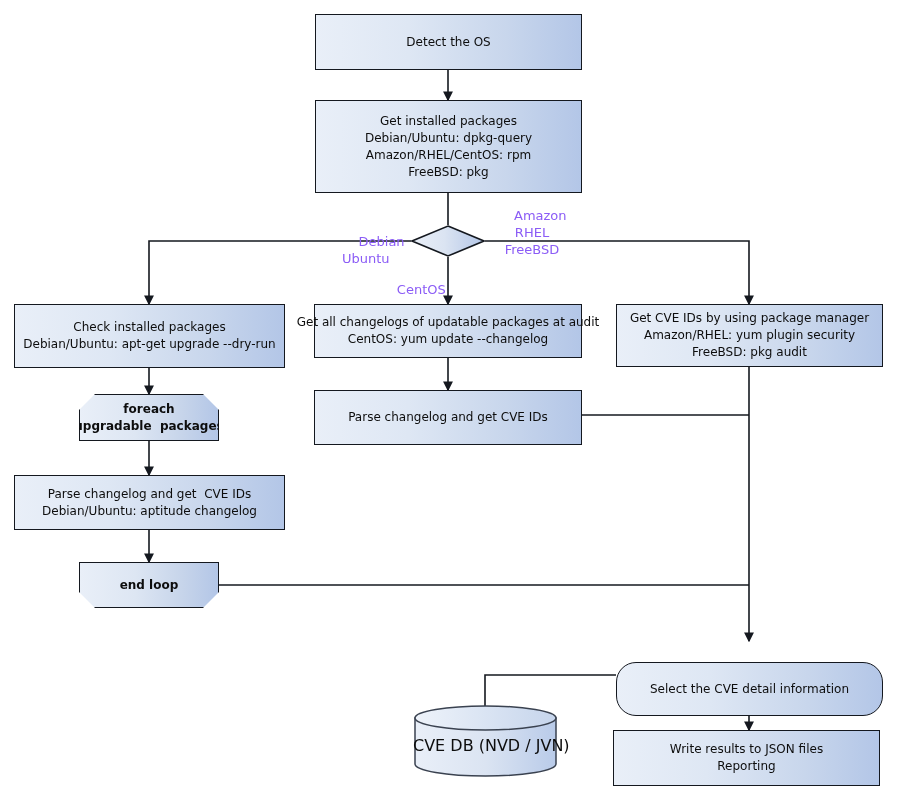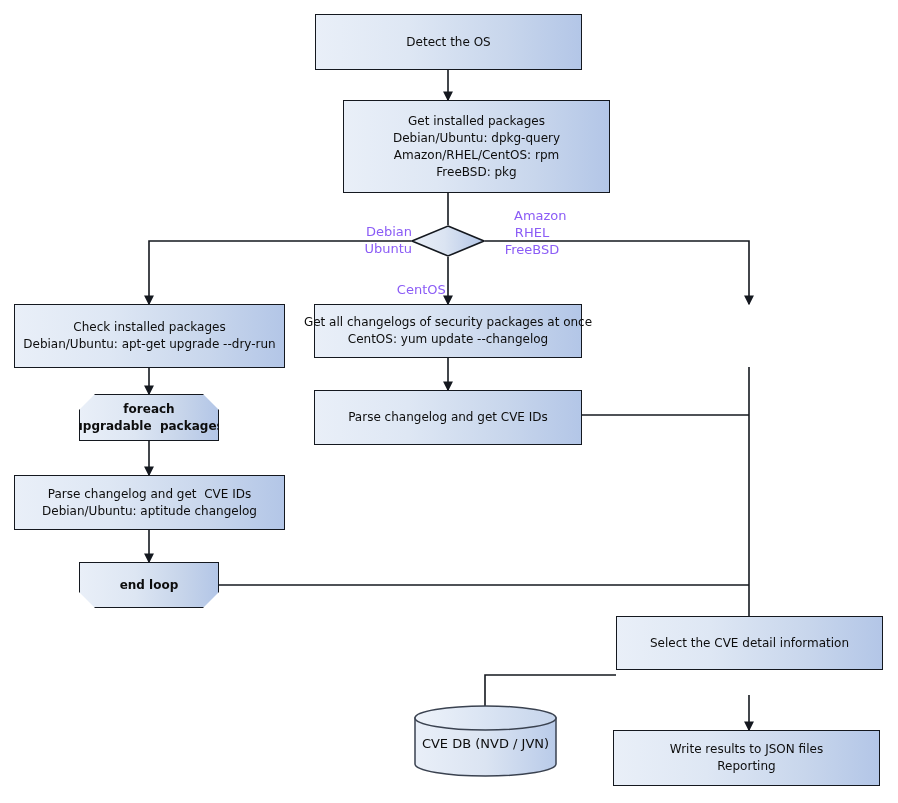--- a/index.html
+++ b/index.html
@@ -49,21 +49,21 @@
   }
   .diamond-wrap{
     position:absolute;
   }
   .db-wrap{position:absolute;}
   .db-label{
     position:absolute;
     left:0;top:0;
     width:100%;
     text-align:center;
-    font-size:13px;
+    font-size:16px;
     color:#0d0d0d;
     white-space:pre;
   }
   .edge-label{
     position:absolute;
     font-size:13px;
     line-height:17px;
     color:#8b5cf6;
     white-space:pre;
     text-align:center;
@@ -109,85 +109,90 @@
       <path d="M 616 675 L 485 675 L 485 712"></path>
 
       <path d="M 749 695 L 749 730" marker-end="url(#arrow)"></path>
     </g>
   </svg>
 
   <div class="node proc" style="left:315px;top:14px;width:267px;height:56px;">
     <span>Detect the OS</span>
   </div>
 
-  <div class="node proc" style="left:315px;top:100px;width:267px;height:93px;margin-left:28px;">
+  <div class="node proc" style="left:315px;top:100px;width:267px;height:93px;">
     <span>Get installed packages
 Debian/Ubuntu: dpkg-query
 Amazon/RHEL/CentOS: rpm
 FreeBSD: pkg</span>
   </div>
 
   <div class="diamond-wrap" style="left:411px;top:225px;width:74px;height:32px;">
     <svg width="74" height="32" viewBox="0 0 74 32" xmlns="http://www.w3.org/2000/svg">
       <defs>
         <linearGradient id="dgrad" x1="0" y1="0" x2="1" y2="0">
           <stop offset="0%" stop-color="#e9eff8"></stop>
           <stop offset="45%" stop-color="#dbe4f2"></stop>
           <stop offset="100%" stop-color="#b3c6e7"></stop>
         </linearGradient>
       </defs>
       <polygon points="37,1 73,16 37,31 1,16" fill="url(#dgrad)" stroke="#14181f" stroke-width="1.6"></polygon>
     </svg>
   </div>
 
-  <div class="edge-label" style="left:342px;top:206px;width:70px;text-align:right;">
+  <div class="edge-label" style="left:342px;top:216px;width:70px;text-align:left;">
     <span>Debian
 Ubuntu</span>
   </div>
 
   <div class="edge-label" style="left:487px;top:190px;width:90px;text-align:center;">
     <span>Amazon
 RHEL
 FreeBSD</span>
   </div>
 
   <div class="edge-label" style="left:378px;top:264px;width:70px;text-align:center;">
     <span>CentOS</span>
   </div>
 
   <div class="node proc" style="left:14px;top:304px;width:271px;height:64px;">
     <span>Check installed packages
 Debian/Ubuntu: apt-get upgrade --dry-run</span>
   </div>
 
   <div class="node proc" style="left:314px;top:304px;width:268px;height:54px;">
-    <span>Get all changelogs of security packages at once
+    <span>Get all changelogs of updatable packages at audit
 CentOS: yum update --changelog</span>
   </div>
 
+  <div class="node proc" style="left:616px;top:304px;width:267px;height:63px;">
+    <span>Get CVE IDs by using package manager
+Amazon/RHEL: yum plugin security
+FreeBSD: pkg audit</span>
+  </div>
 
   <div class="node loopstart" style="left:79px;top:394px;width:140px;height:47px;">
     <span>foreach
 upgradable  packages</span>
   </div>
 
   <div class="node proc" style="left:314px;top:390px;width:268px;height:55px;">
     <span>Parse changelog and get CVE IDs</span>
   </div>
 
   <div class="node proc" style="left:14px;top:475px;width:271px;height:55px;">
     <span>Parse changelog and get  CVE IDs
 Debian/Ubuntu: aptitude changelog</span>
   </div>
 
   <div class="node loopend" style="left:79px;top:562px;width:140px;height:46px;">
     <span>end loop</span>
   </div>
 
-  <div class="node proc" style="left:616px;top:616px;width:267px;height:54px;">
+  <div class="node proc" style="left:616px;top:662px;width:267px;height:54px;border-radius:20px;">
     <span>Select the CVE detail information</span>
   </div>
 
   <div class="db-wrap" style="left:413px;top:705px;width:145px;height:72px;">
     <svg width="145" height="72" viewBox="0 0 145 72" xmlns="http://www.w3.org/2000/svg">
       <defs>
         <linearGradient id="cgrad" x1="0" y1="0" x2="1" y2="0">
           <stop offset="0%" stop-color="#e9eff8"></stop>
           <stop offset="50%" stop-color="#dbe4f2"></stop>
           <stop offset="100%" stop-color="#b9cbe9"></stop>

